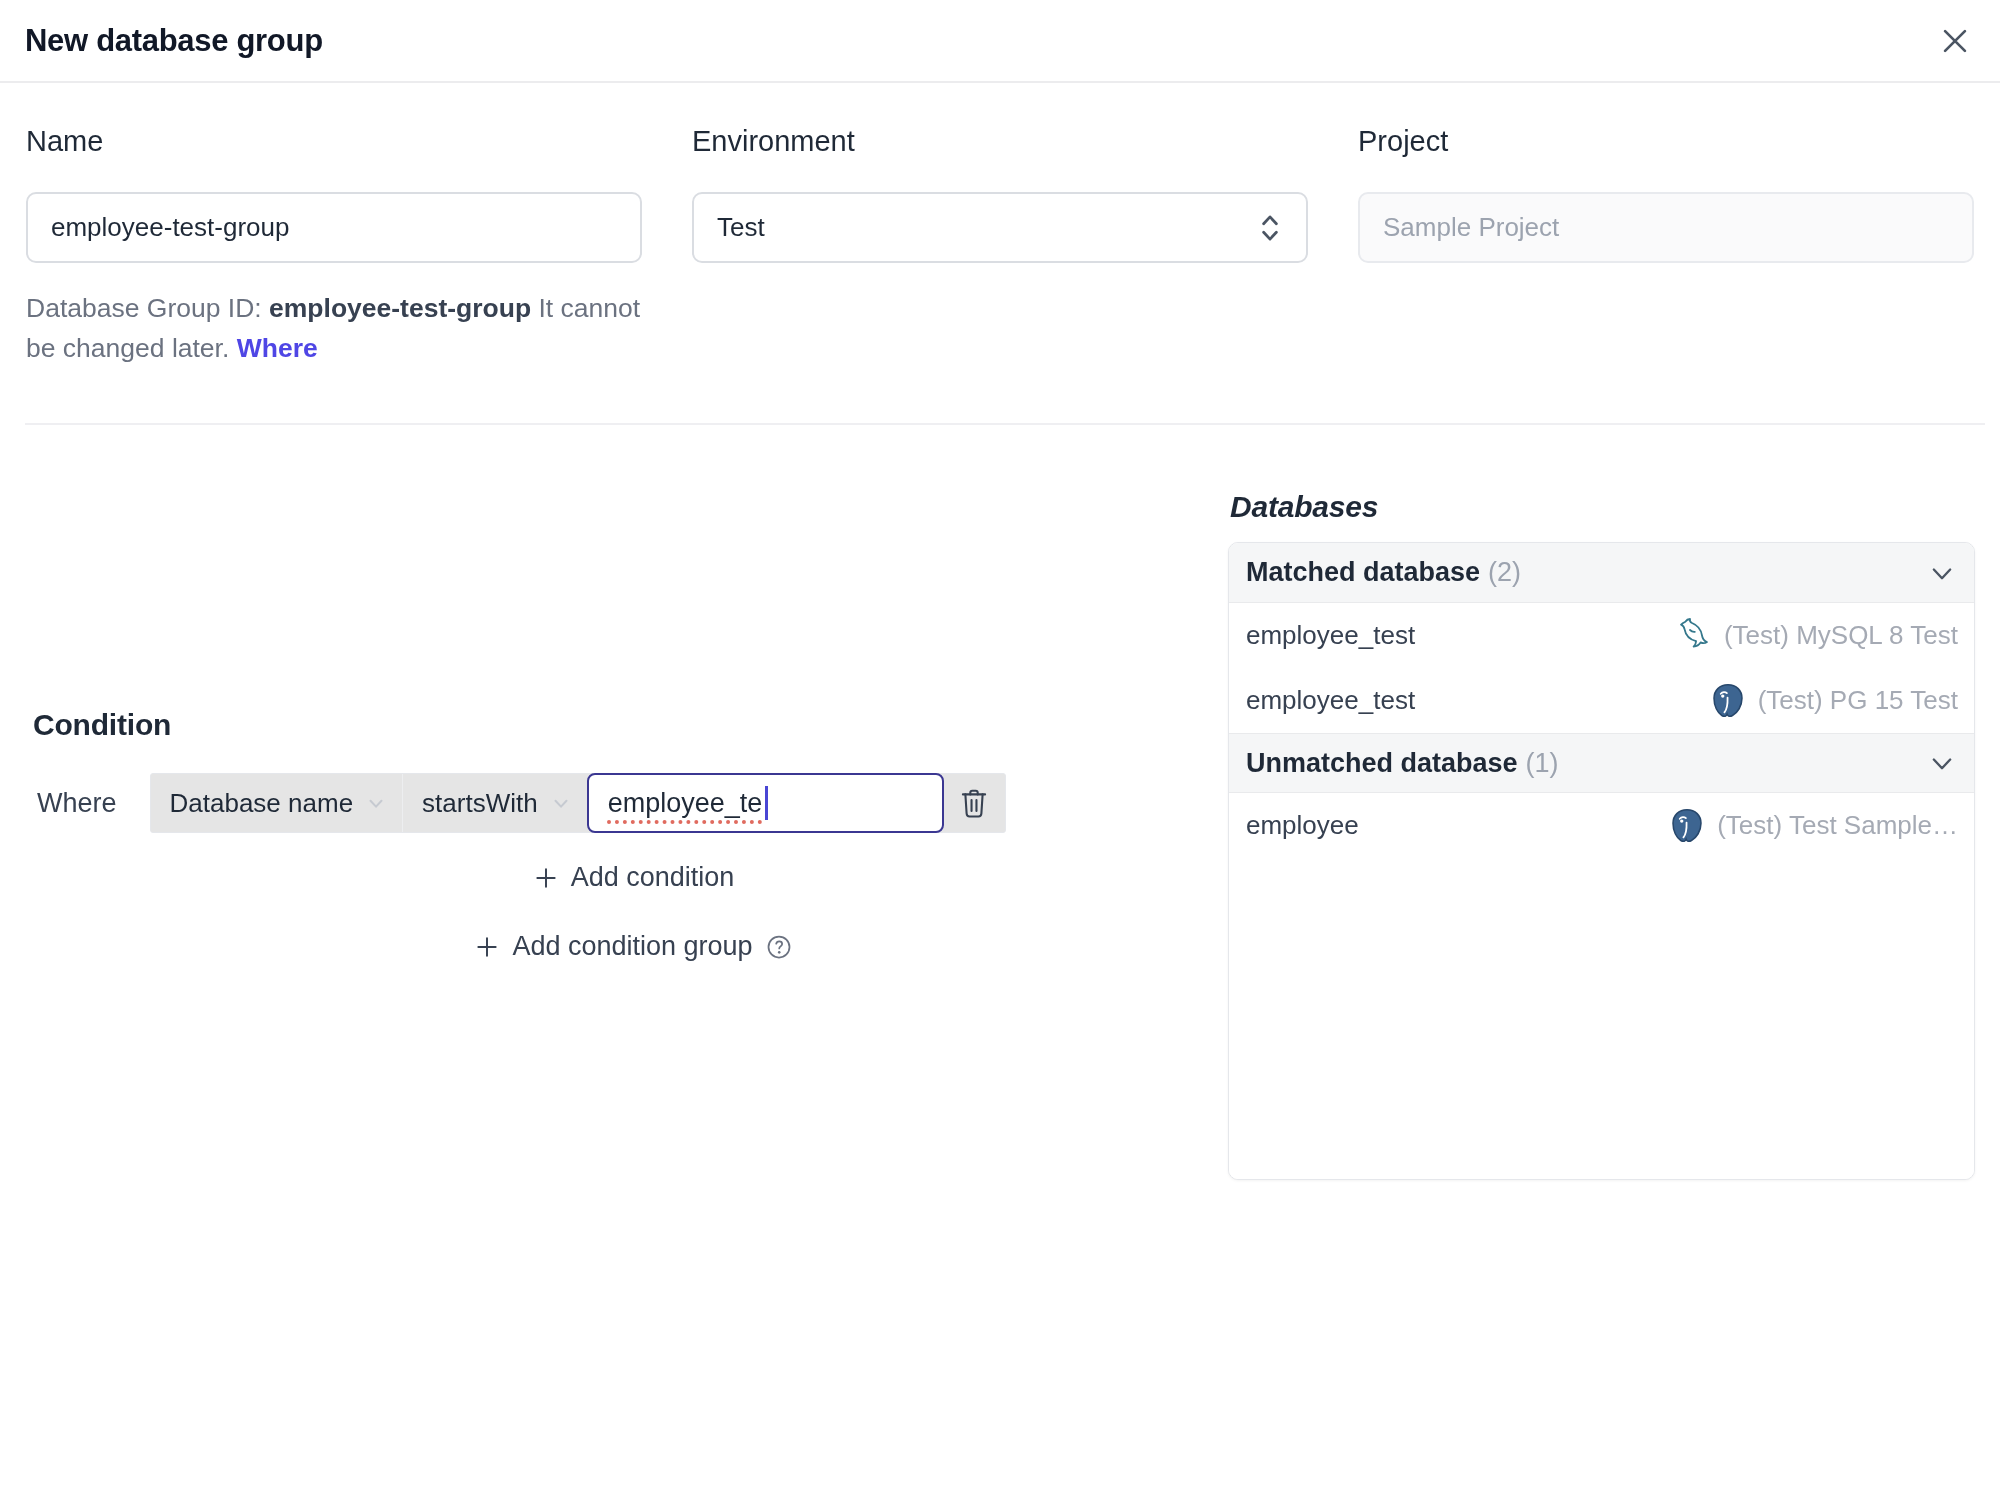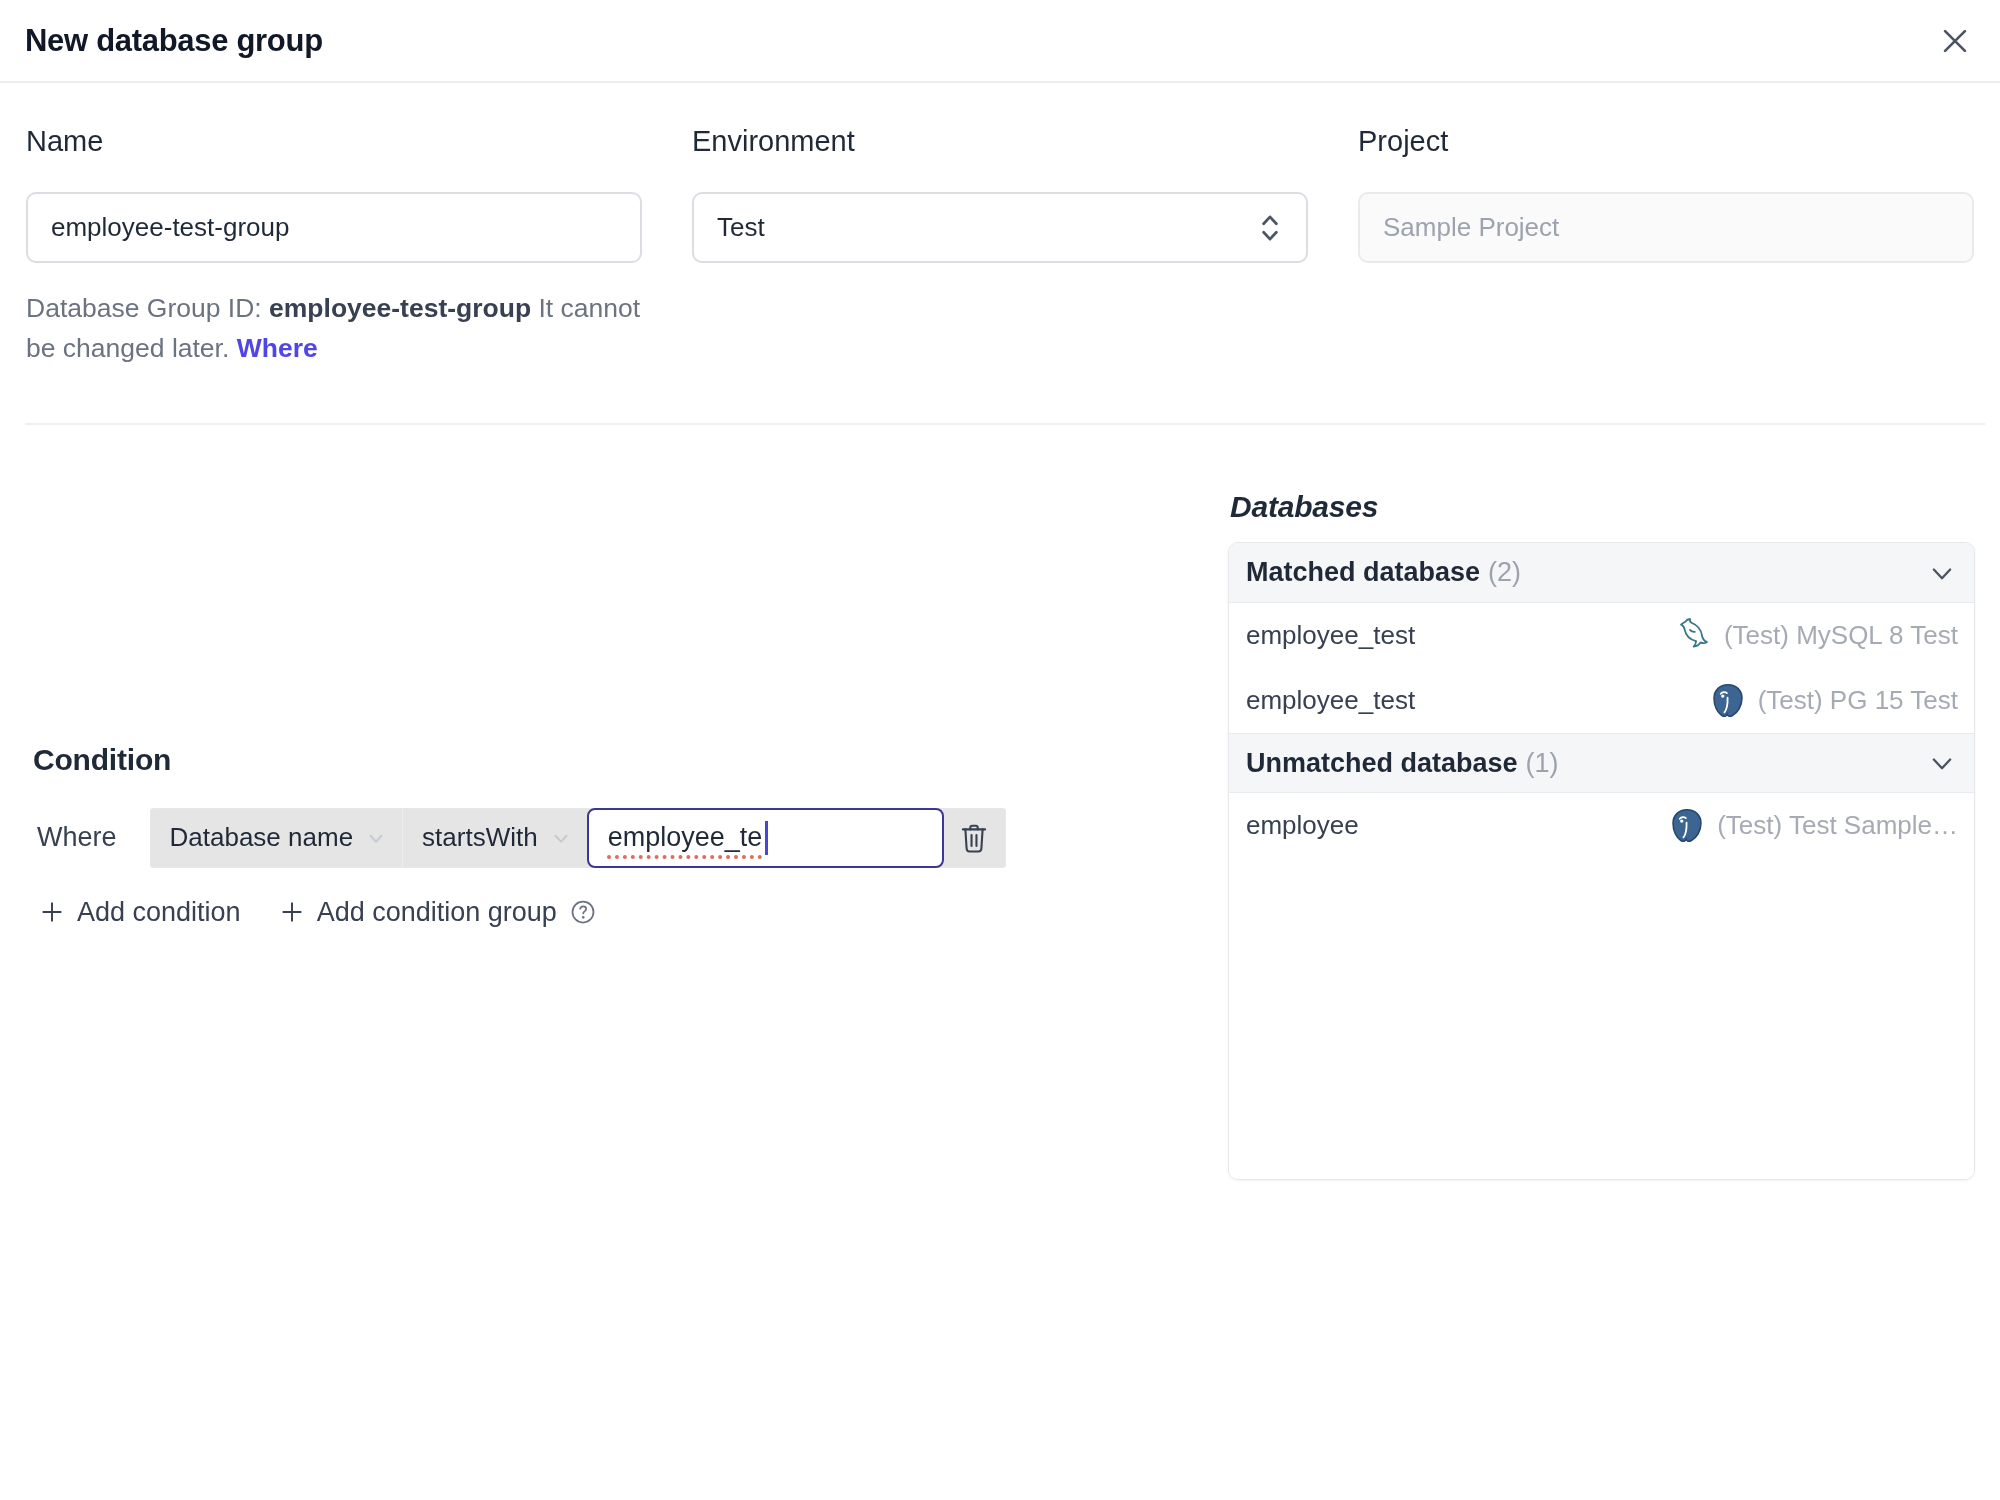--- a/index.html
+++ b/index.html
@@ -47,21 +47,21 @@
   .seg + .seg { border-left:1px solid #EDEEF0; }
   .value-input { width:357px; margin:-1px 0; border:2px solid #3B3792; border-radius:8px;
                  display:flex; align-items:center; padding:0 19px; font-size:27px; color:#1F2937;
                  background:#fff; cursor:text; }
   .squiggle { text-decoration:underline; text-decoration-style:dotted;
               text-decoration-color:#E06B5F; text-decoration-thickness:4px; text-underline-offset:9px; }
   .caret { width:3px; height:34px; background:#4946D4; margin-left:3px; flex:none; }
   .trash-btn { width:61px; display:flex; align-items:center; justify-content:center;
                background:none; border:none; cursor:pointer; }
 
-  .add-links { margin-top:29px; margin-left:14px; display:flex; align-items:center; gap:38px; }
+  .add-links { margin-top:29px; margin-left:14px; display:flex; align-items:center; gap:38px;flex-direction:column; }
   .add-btn { display:flex; align-items:center; gap:12px; background:none; border:none;
              font-size:27px; color:#374151; cursor:pointer; font-family:"Liberation Sans", sans-serif; }
 
   
   .db-col { width:747px; flex:none; margin-left:auto; }
   .db-col .section-h { margin-bottom:18px; margin-left:2px;font-style:italic; }
   .db-panel { border:1px solid #E5E7EB; border-radius:10px; height:638px; overflow:hidden;
               display:flex; flex-direction:column; box-shadow:0 1px 3px rgba(0,0,0,0.05); background:#fff; }
   .db-header { height:60px; flex:none; background:#F5F6F7; display:flex; align-items:center;
                justify-content:space-between; padding:0 18px 0 17px; cursor:pointer;

